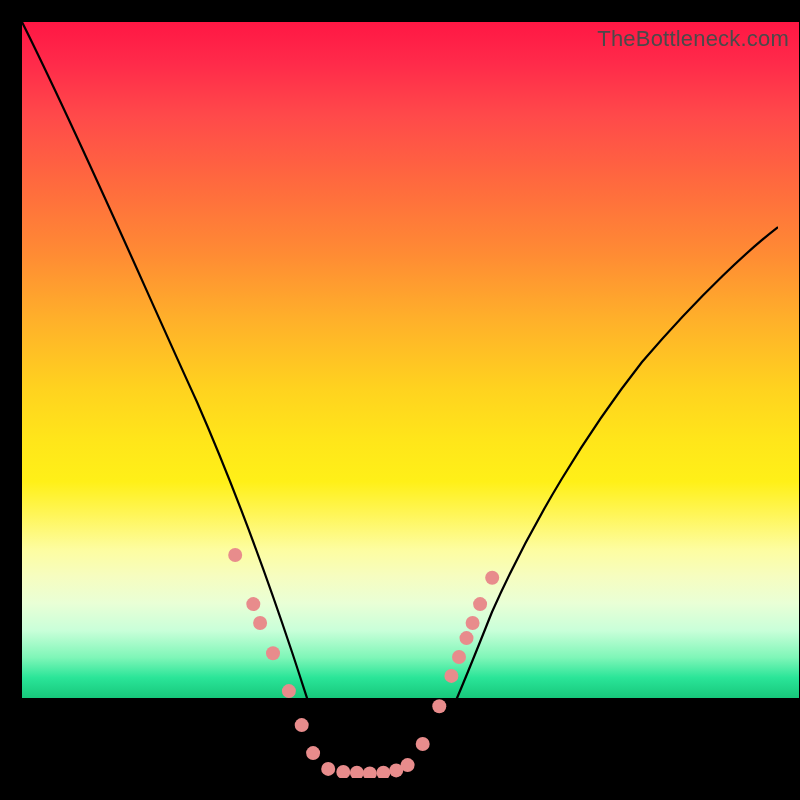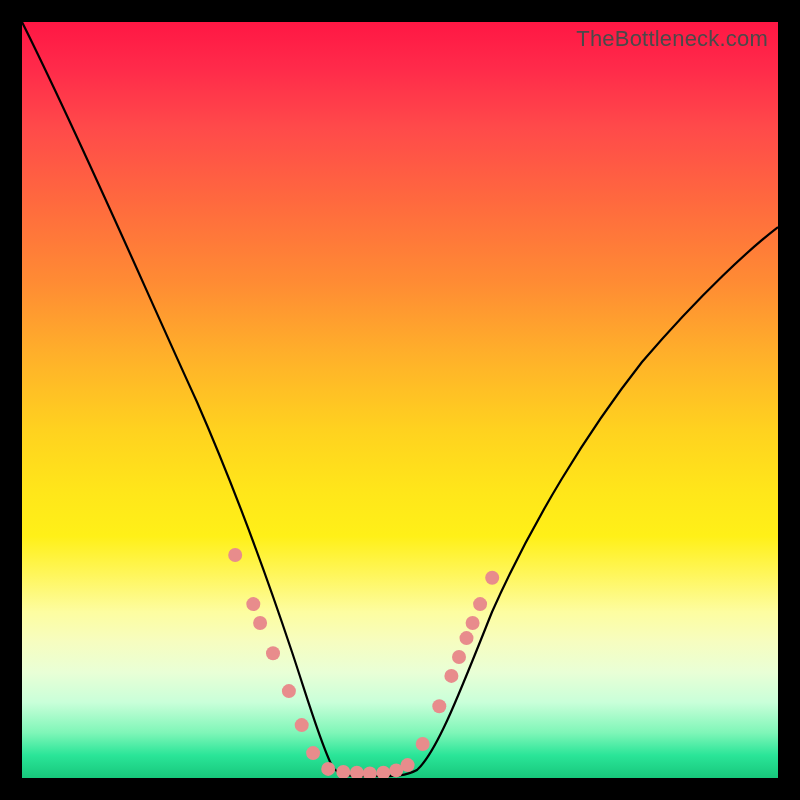--- a/index.html
+++ b/index.html
@@ -9,39 +9,40 @@
     height: 800px;
     background: #000;
     overflow: hidden;
     font-family: Arial, Helvetica, sans-serif;
   }
   .frame {
     position: absolute;
     left: 22px;
     top: 22px;
     width: 756px;
-    height: 756px;
+    height: 676px;
     background: linear-gradient(to bottom,
       #ff1744 0%,
       #ff2a4a 6%,
       #ff4a4a 14%,
       #ff6a3e 24%,
       #ff8a34 34%,
       #ffb02a 44%,
       #ffd21f 54%,
       #ffe61a 62%,
       #fff018 68%,
       #fff65a 73%,
       #fdfda0 78%,
       #f6fdc0 82%,
       #e9ffd6 86%,
       #c9ffd9 90%,
       #7ff6b8 94%,
       #2ae598 97%,
       #17c77b 100%);
+    padding-left: 21px;
   }
   .watermark {
     position: absolute;
     top: 4px;
     right: 10px;
     color: #4a4a4a;
     font-size: 22px;
     font-weight: 500;
     letter-spacing: 0.2px;
     user-select: none;

